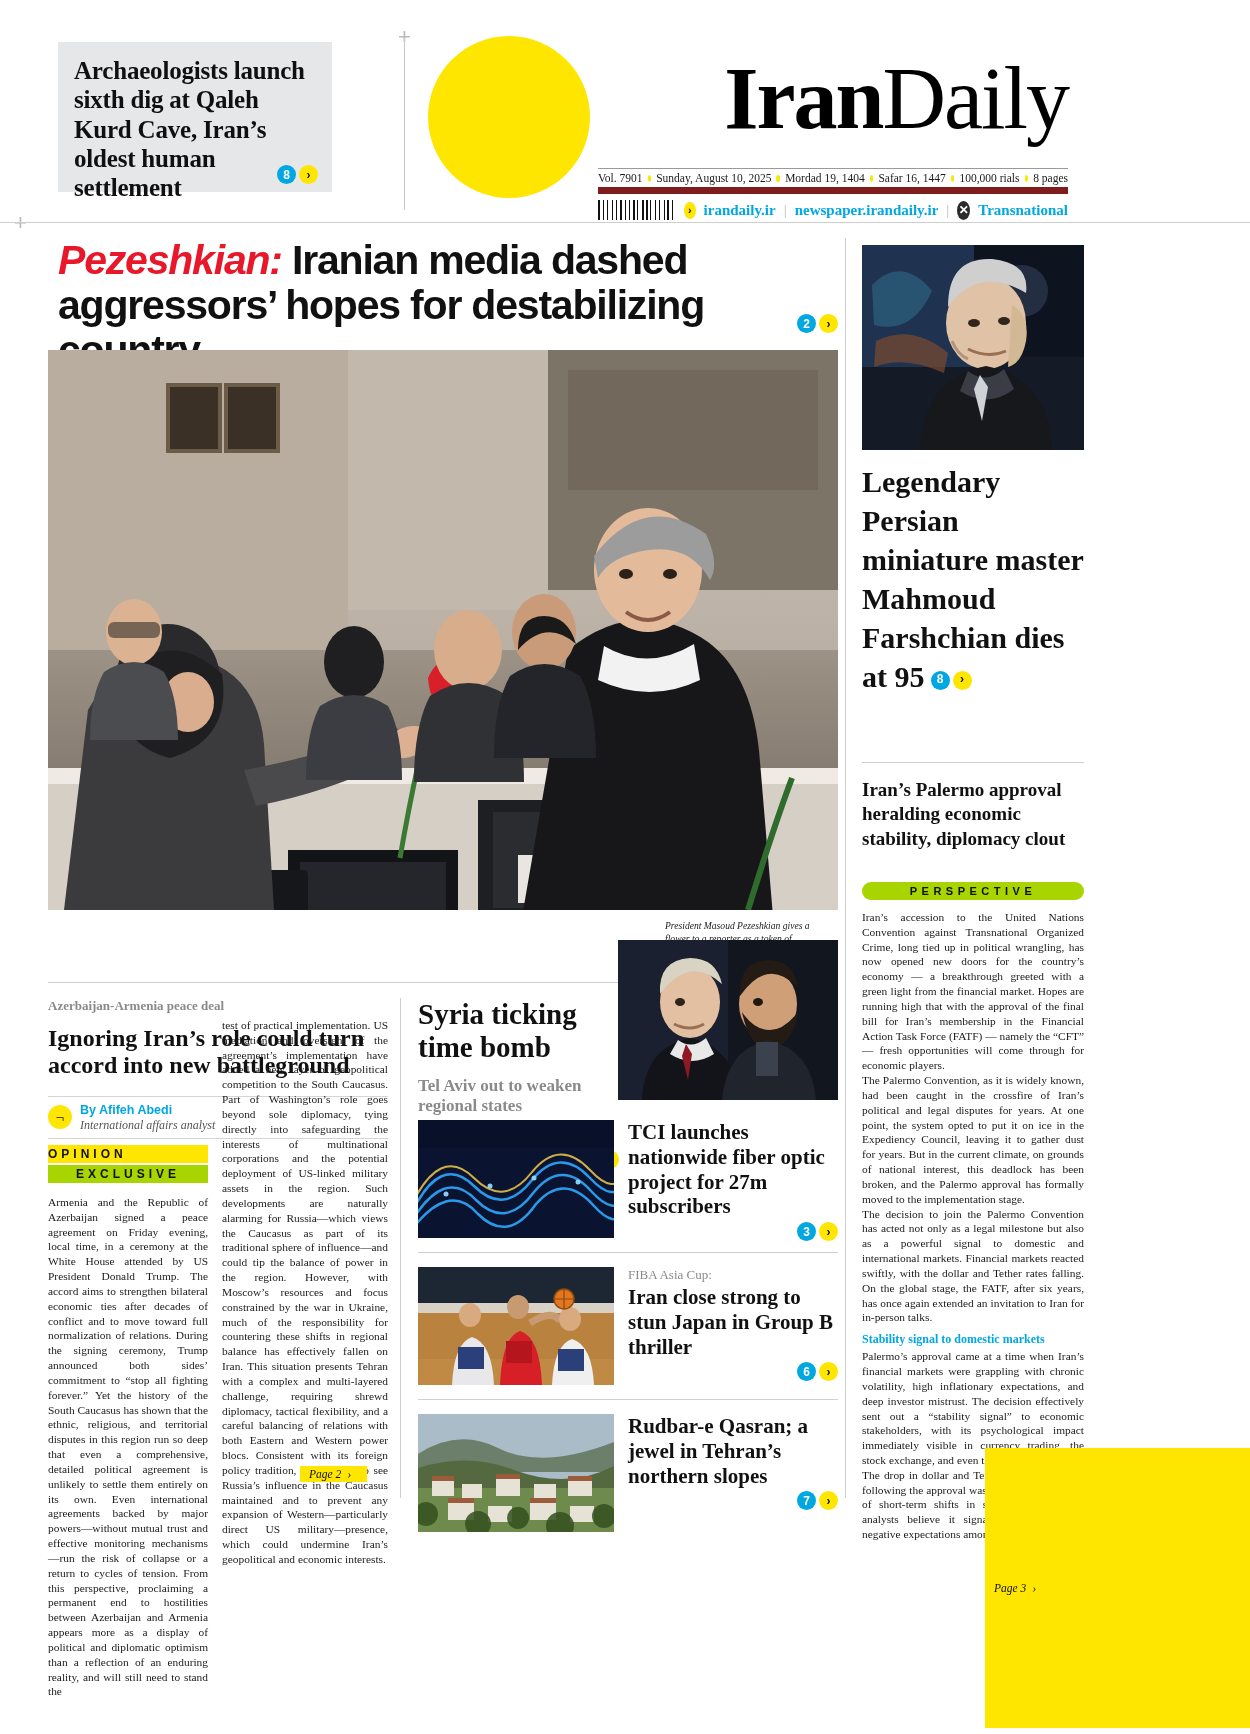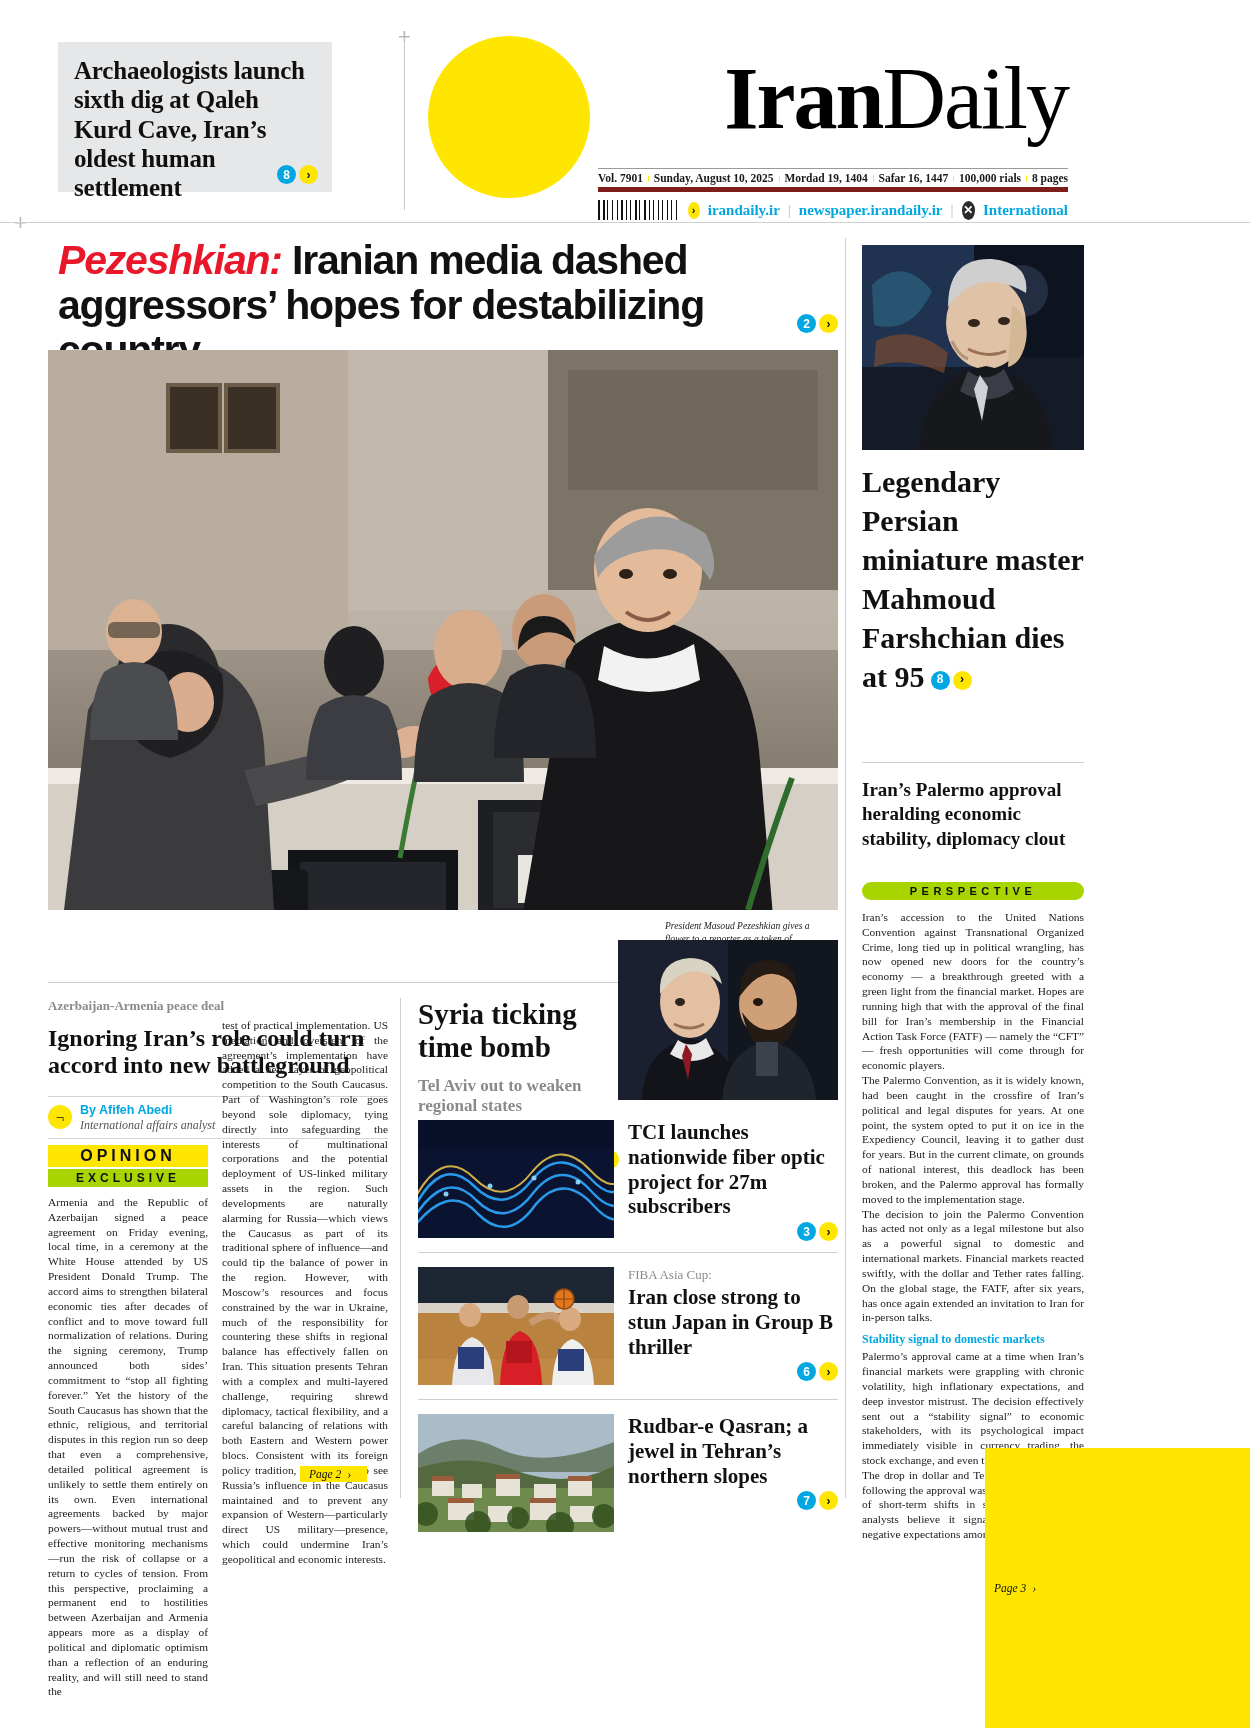--- a/index.html
+++ b/index.html
@@ -47,24 +47,24 @@
   .brand {
     position:absolute; left:598px; top:44px; width:470px; height:110px;
     font-family:"Liberation Serif", serif; font-weight:bold;
     font-size:88px; line-height:110px; letter-spacing:-2px; color:#000;
     text-align:right;
   }
   .brand .thin { font-weight:normal; }
 
   .infoline {
     position:absolute; left:598px; top:168px; width:470px;
-    border-top:1px solid #9a9a9a; border-bottom:5px solid #7f1d1d;
+    border-top:1px solid #9a9a9a; border-bottom:7px solid #7f1d1d;
     padding:3px 0 3px 0;
     font-family:"Liberation Serif",serif; font-size:11.5px; color:#1a1a1a;
-    display:flex; align-items:center; justify-content:space-between; white-space:nowrap;font-weight:bold;
+    display:flex; align-items:center; justify-content:space-between; white-space:nowrap;
   }
   .dot { display:inline-block; width:7px; height:7px; border-radius:50%; background:#ffe600; margin:0 5px; vertical-align:middle; }
 
   .weblinks {
     position:absolute; left:598px; top:198px; width:470px; height:24px;
     display:flex; align-items:center; gap:8px;
   }
   .barcode { width:115px; height:20px; display:flex; align-items:flex-end; gap:1px; overflow:hidden; }
   .barcode i { display:block; background:#111; height:20px; }
   .yarrow { width:17px; height:17px; border-radius:50%; background:#ffe600; display:inline-flex;
@@ -149,22 +149,22 @@
   .opcol h3 {
     font-family:"Liberation Serif",serif; font-weight:bold; font-size:24px; line-height:1.14; color:#111; margin-top:11px;
   }
   .byline { margin-top:16px; border-top:1px solid #d5d5d5; border-bottom:1px solid #d5d5d5; padding:6px 0; display:flex; align-items:center; gap:8px; }
   .qmark { width:24px; height:24px; border-radius:50%; background:#ffe600; display:inline-flex; align-items:center; justify-content:center;
            font-family:"Liberation Serif",serif; font-size:15px; color:#111; }
   .byline .nm { font-family:"Liberation Sans",sans-serif; font-weight:bold; font-size:12.5px; color:#00a7e1; line-height:1.2; }
   .byline .rl { font-family:"Liberation Serif",serif; font-style:italic; font-size:12px; color:#555; line-height:1.2; }
 
   .tagwrap { margin-top:6px; width:160px; }
-  .tag-op { background:#ffe600; color:#111; font-family:"Liberation Sans",sans-serif; font-weight:bold; font-size:16px;
-            letter-spacing:4px; text-align:center; padding:2px 0; }
+  .tag-op { background:#ffe600; color:#111; font-family:"Liberation Sans",sans-serif; font-weight:bold; font-size:12px;
+            letter-spacing:4px; padding:2px 0; }
   .tag-ex { background:#a8d400; color:#111; font-family:"Liberation Sans",sans-serif; font-weight:bold; font-size:12px;
             letter-spacing:4px; text-align:center; padding:2px 0; margin-top:2px; }
 
   .optext {
     position:absolute; left:48px; top:1195px; width:160px;
     font-family:"Liberation Serif",serif; font-size:11.4px; line-height:1.3; text-align:justify; color:#1a1a1a;
   }
   .optext2 {
     position:absolute; left:222px; top:1018px; width:166px;
     font-family:"Liberation Serif",serif; font-size:11.4px; line-height:1.3; text-align:justify; color:#1a1a1a;
@@ -283,21 +283,21 @@
           <i style="width:2px;background:#fff"></i>
           <i style="width:1px;background:#111"></i>
           <i style="width:3px;background:#fff"></i>
         </span>
       <span class="yarrow">›</span>
       <span class="lnk">irandaily.ir</span>
       <span class="sep">|</span>
       <span class="lnk">newspaper.irandaily.ir</span>
       <span class="sep">|</span>
       <span class="xlogo">✕</span>
-      <span class="lnk">International</span>
+      <span class="lnk">Transnational</span>
     </div>
   </div>
   <div class="hdr-bottom-rule"></div>
 
   <div class="lead">
     <h1><span class="kicker">Pezeshkian:</span><span> Iranian media dashed aggressors’ hopes for destabilizing country</span></h1>
     <div class="h1link">
       <span class="pgnum">2</span>
       <span class="pgarrow">›</span>
     </div>

